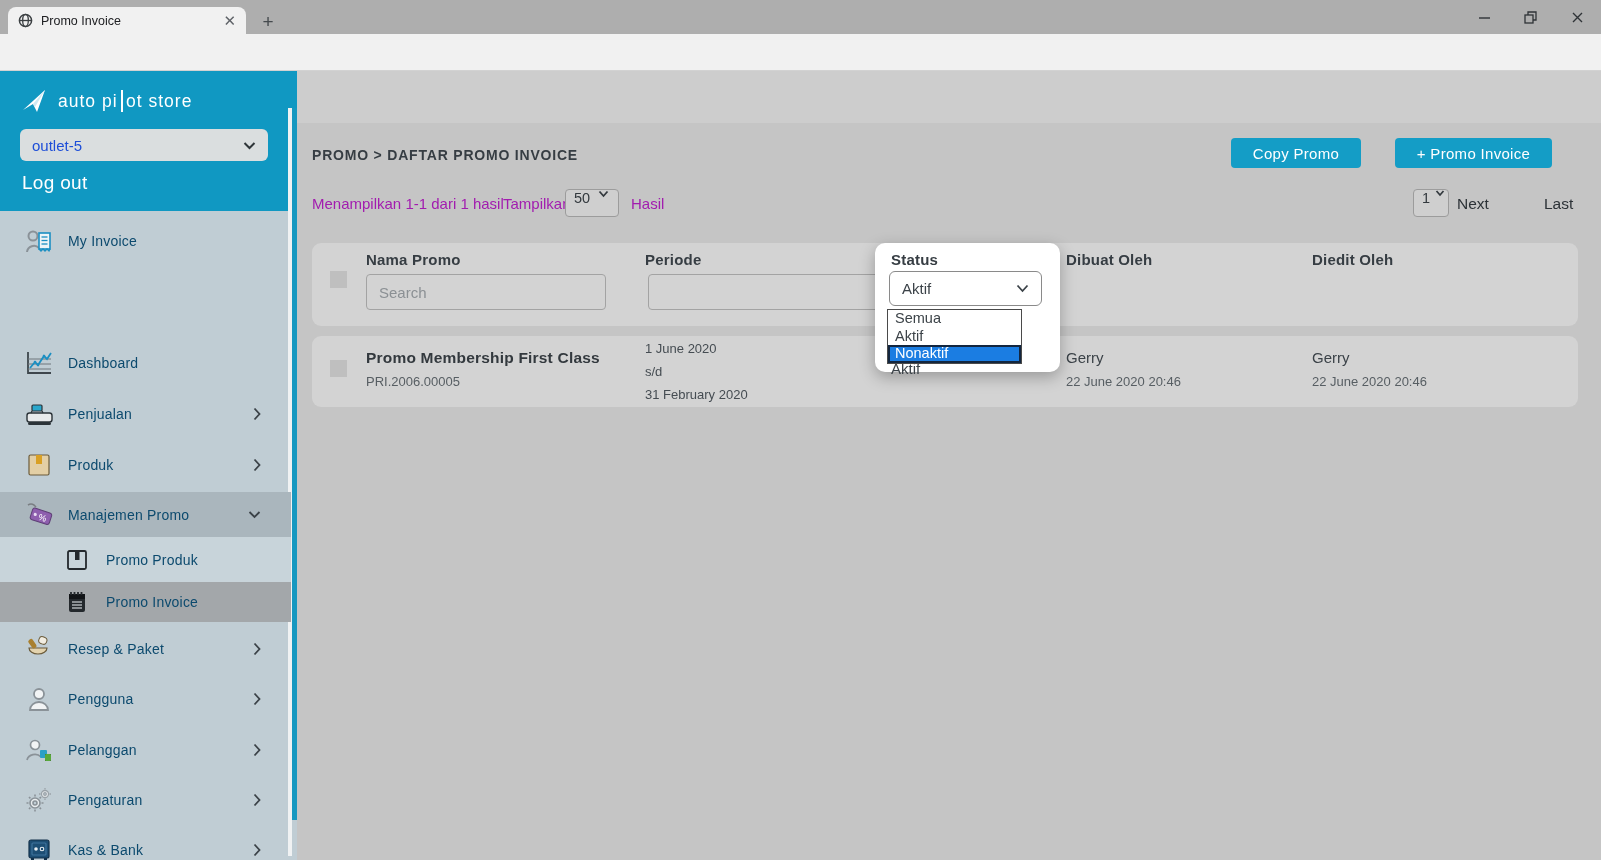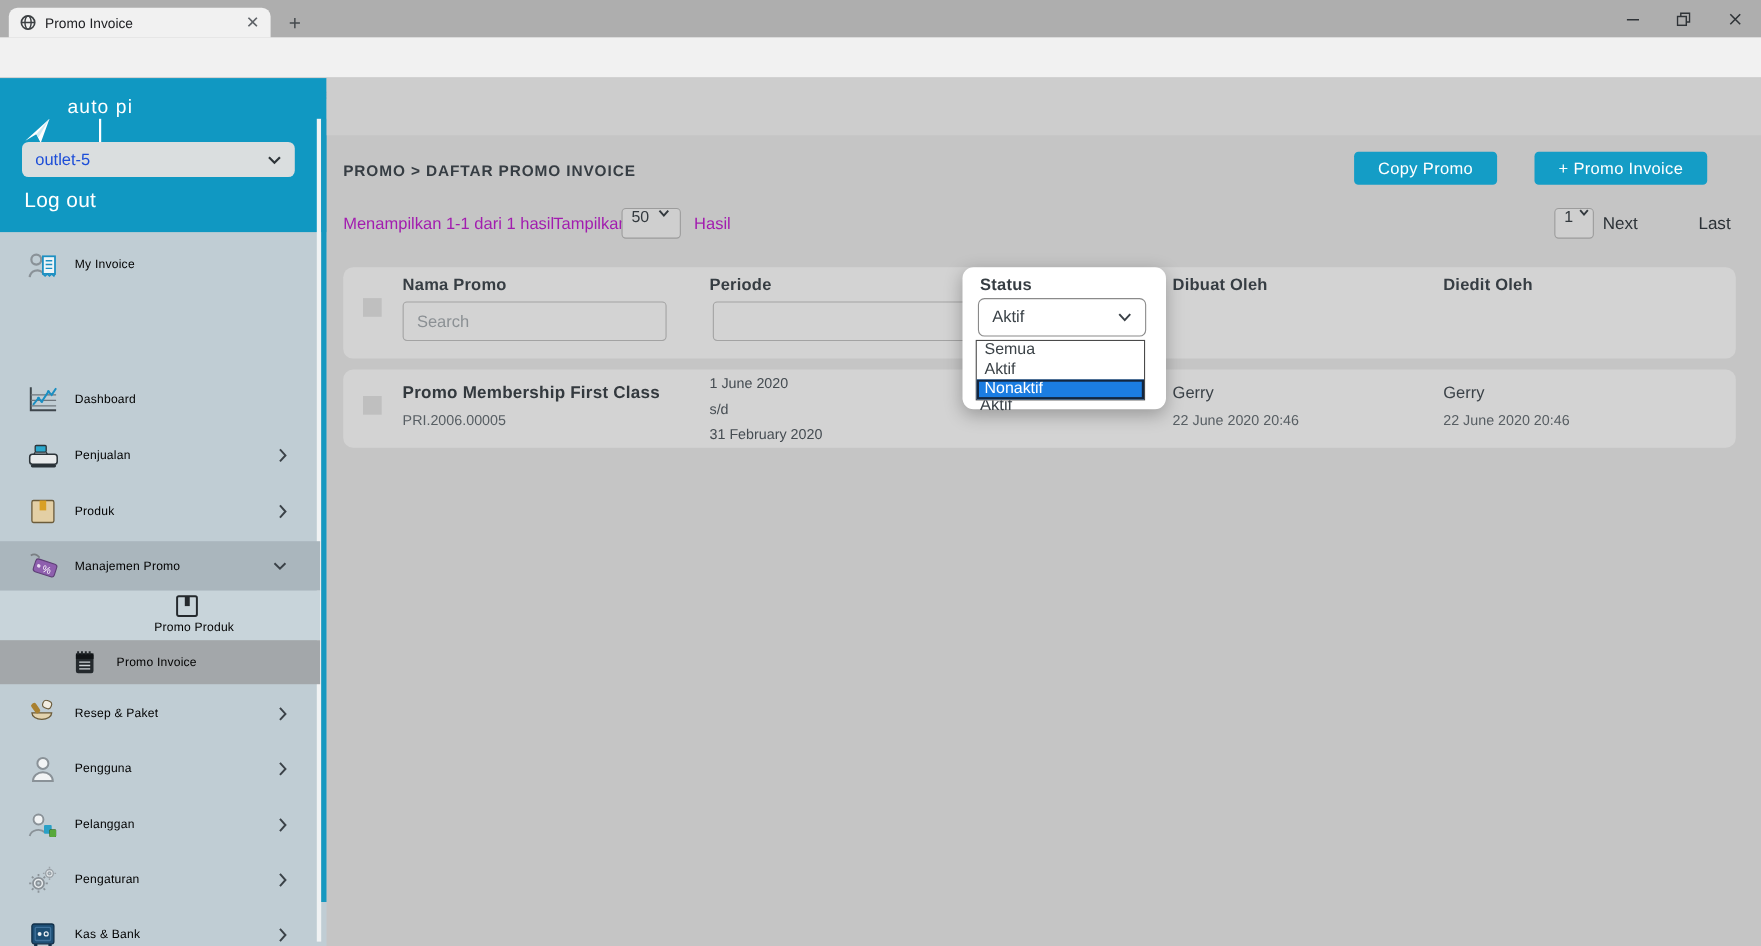--- a/index.html
+++ b/index.html
@@ -23,34 +23,34 @@
   .tbicon { position:absolute; top:42px; width:22px; height:22px; color:#5f6368; }
   .ext-bag { position:absolute; left:1469px; top:41px; width:24px; height:24px; background:#e2690c; border-radius:4px; display:flex; align-items:center; justify-content:center; color:#fff; font-size:12px; font-weight:bold; }
   .avatar { position:absolute; left:1531px; top:40px; width:25px; height:25px; border-radius:50%; background:#cdd0a4; overflow:hidden; }
   .avatar i { position:absolute; left:5px; top:4px; width:9px; height:9px; border-radius:50%; background:#8a9360; }
   .avatar b { position:absolute; left:13px; top:12px; width:8px; height:8px; border-radius:50%; background:#a3ab72; }
 
   
   .sidebar { position:absolute; left:0; top:71px; width:297px; height:789px; background:#c0cdd4; }
   .sb-head { position:absolute; left:0; top:0; width:297px; height:140px; background:#1098c2; }
   .logo { position:absolute; left:20px; top:16px; display:flex; align-items:center; color:#fff; }
-  .logo-text { font-size:17.5px; letter-spacing:1px; margin-left:10px; display:flex; align-items:center;flex-direction:column; }
+  .logo-text { font-size:17.5px; letter-spacing:1px; margin-left:10px; display:flex; align-items:center; }
   .logo-bar { display:inline-block; width:2.5px; height:22px; background:#fff; margin:0 3px; }
   .outlet-select { position:absolute; left:20px; top:58px; width:248px; height:32px; background:#dadedf; border-radius:6px; display:flex; align-items:center; padding:0 12px; font-size:15px; color:#1d4ed8; }
   .outlet-select .chev { margin-left:auto; }
   .logout { position:absolute; left:22px; top:101px; color:#fff; font-size:19px; letter-spacing:.3px; }
   .sb-track { position:absolute; left:288px; top:37px; width:4px; height:748px; background:#f0f2f3; }
   .sb-thumb { position:absolute; left:292px; top:37px; width:5px; height:712px; background:#1698c0; }
   .menu-item { position:absolute; left:0; width:291px; display:flex; align-items:center; padding-left:24px; }
   .menu-item .ico { width:30px; height:28px; margin-right:14px; display:flex; align-items:center; justify-content:center; }
-  .menu-item .lbl { font-size:11px; color:#000000; letter-spacing:.2px; }
+  .menu-item .lbl { font-size:14px; color:#0c4a6e; letter-spacing:.2px; }
   .menu-item .chev { position:absolute; right:30px; color:#39424a; }
   .sub { padding-left:62px; }
   .bg-mp { background:#aab6bd; }
-  .bg-pp { background:#c8d4da;flex-direction:column; }
+  .bg-pp { background:#c8d4da; }
   .bg-pi { background:#a3a7aa; }
 
   
   .content { position:absolute; left:297px; top:71px; width:1304px; height:789px; background:#c5c5c5; }
   .band { position:absolute; left:0; top:0; width:1304px; height:52px; background:#cdcdcd; }
   .breadcrumb { position:absolute; left:15px; top:76px; font-size:14px; font-weight:bold; letter-spacing:.8px; color:#363d43; }
   .btn { position:absolute; height:30px; background:#149dc6; color:#fff; border:none; border-radius:4px; font-size:15px; font-family:inherit; letter-spacing:.3px; }
   .results { position:absolute; top:124px; font-size:15px; color:#a21caf; }
   .mini-select { position:absolute; height:28px; border:1.5px solid #9c9c9c; border-radius:4px; display:flex; align-items:flex-start; padding:0 8px; font-size:14.5px; color:#33393e; background:#cfcfcf; }
   .mini-select .chev { margin-left:8px; }
@@ -65,21 +65,21 @@
   .row-name { position:absolute; font-size:15.5px; font-weight:bold; color:#33393e; letter-spacing:.2px; }
   .row-sub { position:absolute; font-size:13px; color:#575e63; }
   .row-cell { position:absolute; font-size:15px; color:#3b4248; }
 
   
   .status-popup { position:absolute; left:578px; top:172px; width:185px; height:129px; background:#fff; border-radius:10px; box-shadow:0 5px 16px rgba(0,0,0,.28); z-index:5; }
   .status-popup .col-label { left:16px; top:8px; }
   .status-select { position:absolute; left:14px; top:28px; width:153px; height:35px; border:1px solid #8a8a8a; border-radius:6px; background:#fff; display:flex; align-items:center; padding:0 12px; font-size:15px; color:#3b4248; }
   .status-select .chev { margin-left:auto; }
   .row-status { position:absolute; left:16px; top:117px; font-size:15px; color:#3b4248; z-index:1; }
-  .opt-list { position:absolute; left:12px; top:66px; width:154px; height:55px; background:#fff; border:1px solid #4a4a4a; z-index:2; }
+  .opt-list { position:absolute; left:12px; top:66px; width:135px; height:55px; background:#fff; border:1px solid #4a4a4a; z-index:2; }
   .opt { height:17.6px; line-height:17.6px; font-size:14.5px; color:#3c4348; padding-left:7px; white-space:nowrap; }
   .opt.selected { background:#1b7de2; color:#ffffff; outline:2px solid #13263f; outline-offset:-2px; }
 
   .chev svg { display:block; }
 </style>
 </head>
 <body>
 
 <div class="titlebar">
   <div class="tab">

